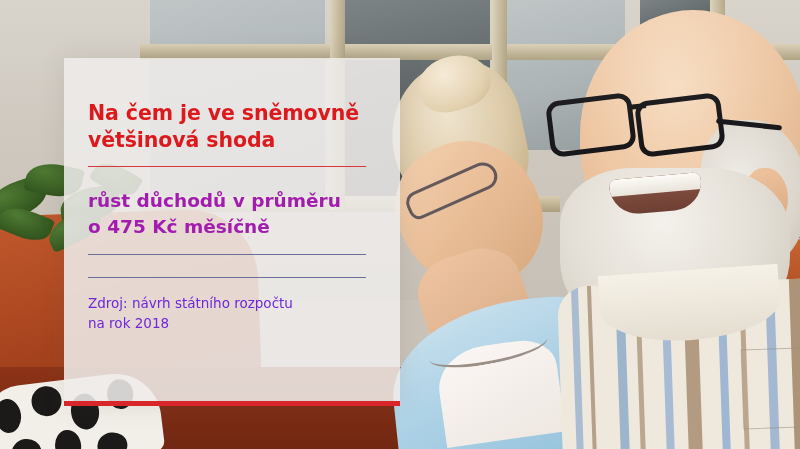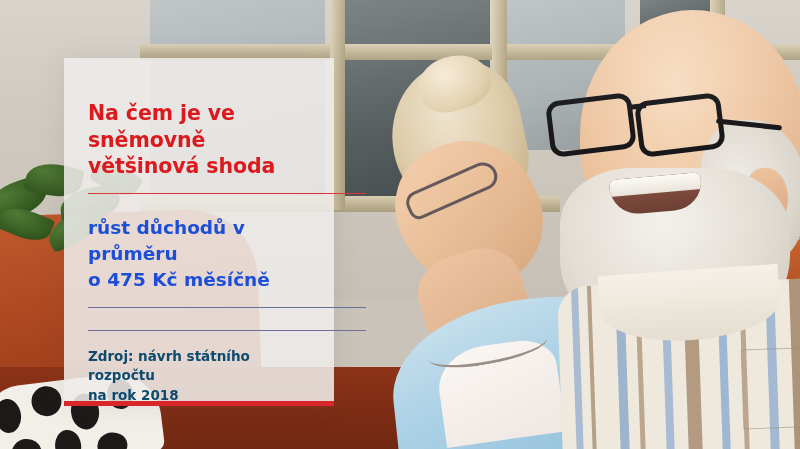--- a/index.html
+++ b/index.html
@@ -200,57 +200,57 @@
   .haze {
     position:absolute; inset:0;
     background:linear-gradient(180deg,rgba(255,255,255,.10) 0%,rgba(255,255,255,0) 30%);
     pointer-events:none;
   }
 
   
   .panel {
     position:absolute;
     left:64px; top:58px;
-    width:270px; height:348px;
+    width:336px; height:348px;
     background:rgba(238,236,233,.88);
     border-bottom:5px solid #d8262b;
     box-shadow:0 0 24px rgba(90,80,70,.12);
     padding:42px 34px 0 24px;
   }
   .panel-title {
     color:#dc1a1e;
     font-size:20.5px;
     font-weight:bold;
     line-height:1.30;
     letter-spacing:-.1px;
     white-space:pre-line;
   }
   .rule { height:0; border-top:1.4px solid; width:278px; }
   .rule.red   { border-color:#d8383c; margin:13px 0 21px 0; }
   .rule.navy  { border-color:#6a6f9a; }
   .rule.navy.r2 { margin:14px 0 22px 0; }
   .rule.navy.r3 { margin:16px 0 16px 0; }
 
   .panel-body {
-    color:#1d4ed8;
+    color:#a21caf;
     font-size:18.5px;
     font-weight:bold;
     line-height:1.40;
     white-space:pre-line;
   }
   .panel-total {
     color:#1a2456;
     font-size:18.5px;
     font-weight:bold;
     line-height:1.40;
   }
   .panel-source {
-    color:#0c4a6e;
+    color:#6d28d9;
     font-size:13.5px;
-    font-weight:bold;
+    font-weight:normal;
     line-height:1.45;
     white-space:pre-line;
   }
 </style>
 </head>
 <body>
 
 <div class="stage">
 
   <div class="photo">

